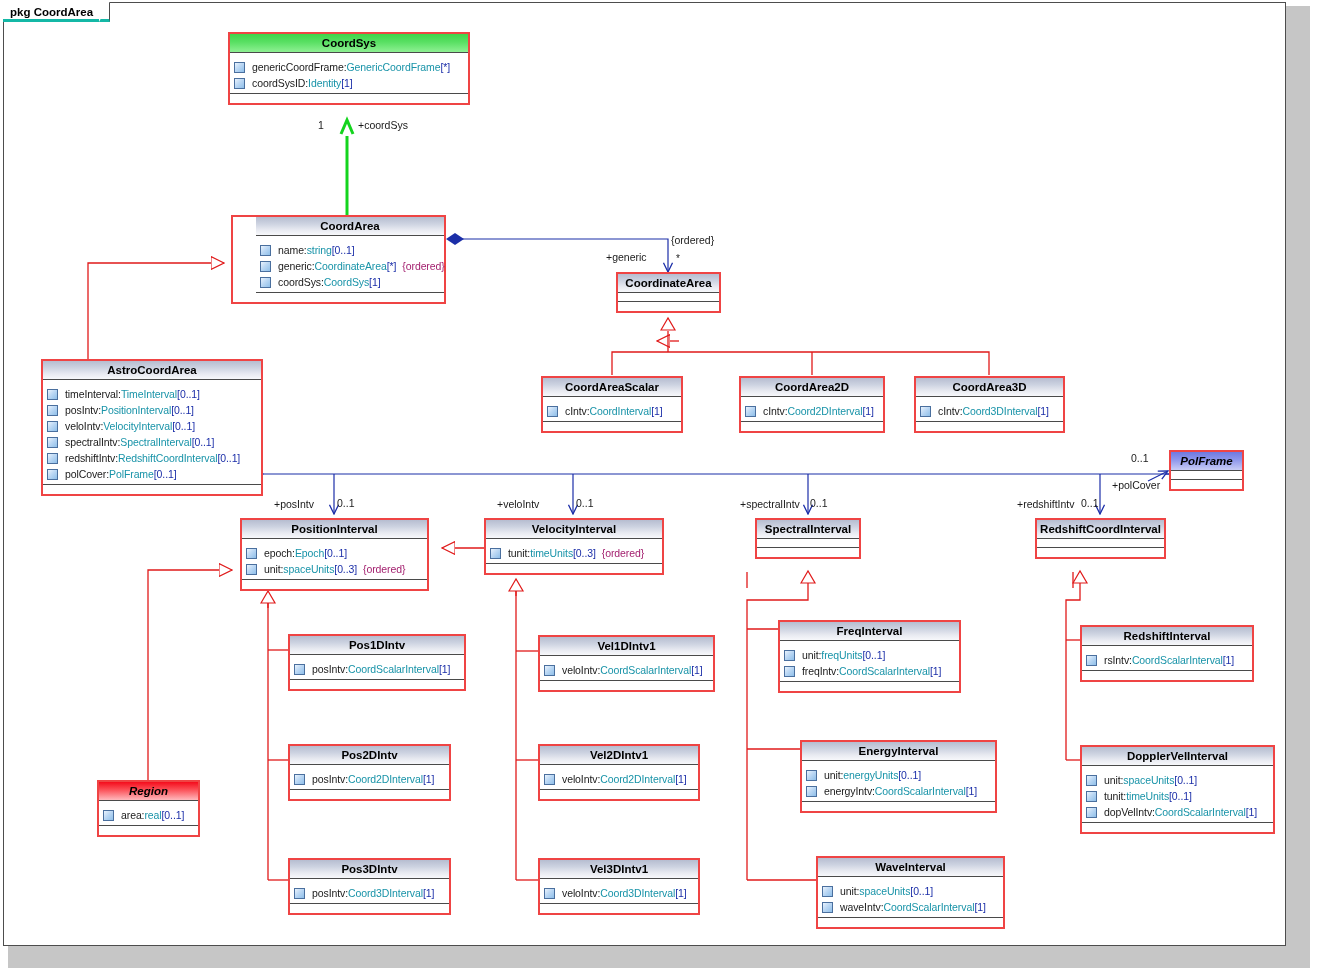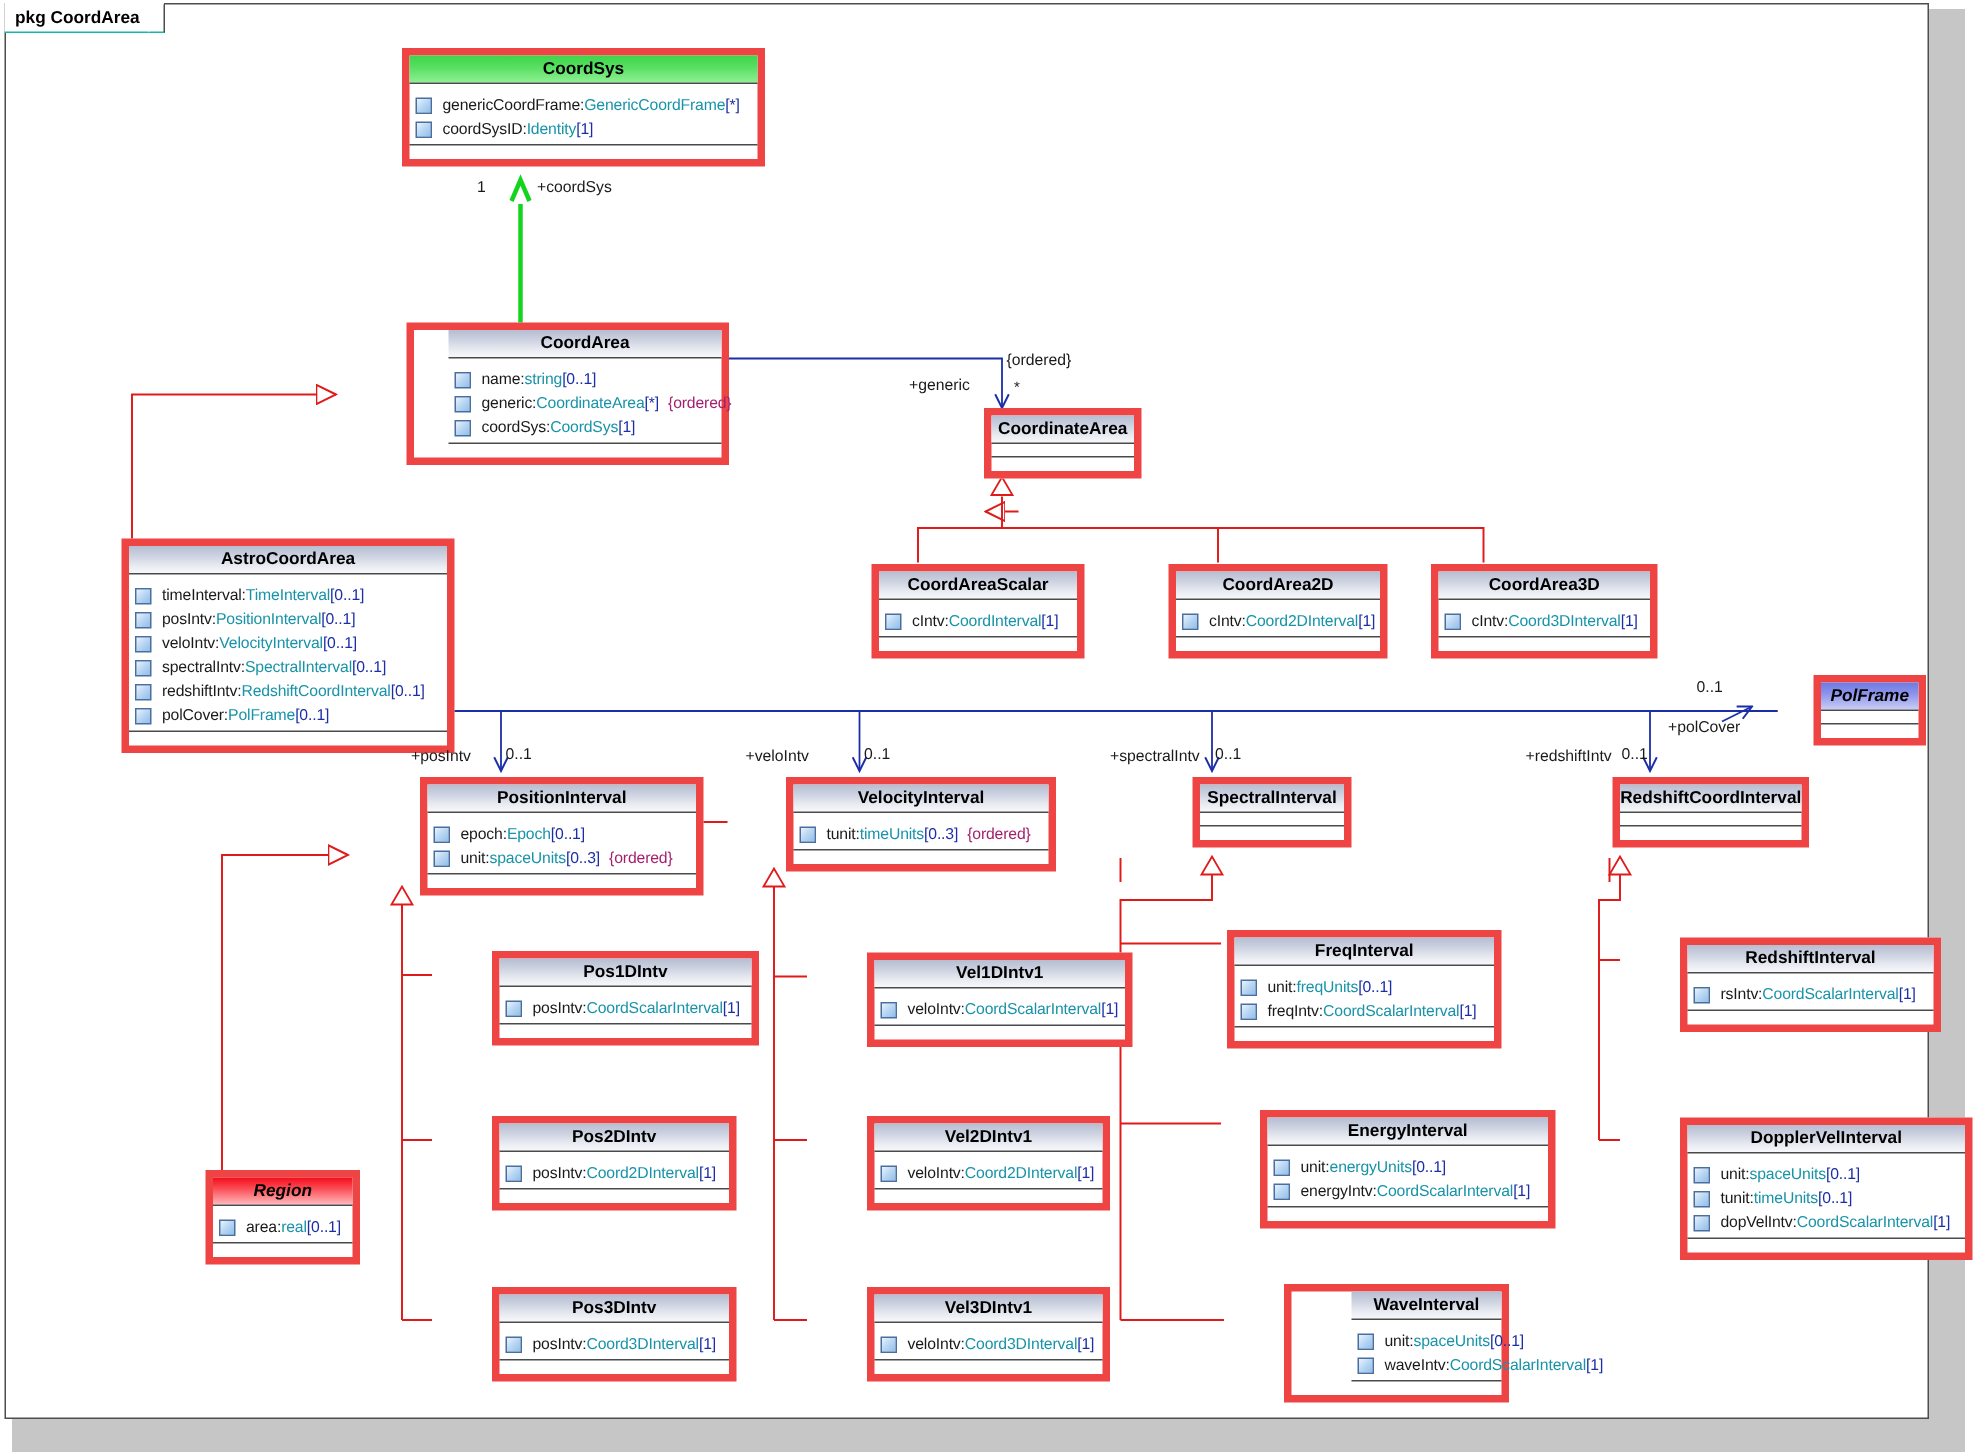--- a/index.html
+++ b/index.html
@@ -30,21 +30,21 @@
     background: #ffffff;
     border: 1px solid #4d4d4d;
   }
   #pkg-tab {
     position: absolute;
     left: 3px; top: 2px;
     height: 20px;
     padding: 2px 16px 2px 7px;
     background: #ffffff;
     border-right: 1px solid #4d4d4d;
-    border-bottom: 1px solid #14b8a6;
+    border-bottom: 3px solid #14b8a6;
     font-size: 11.5px;
     font-weight: bold;
     color: #000;
     line-height: 16px;
     white-space: nowrap;
   }
   #pkg-tab::after {
     content: "";
     position: absolute;
     right: -1px; top: -1px;
@@ -72,24 +72,23 @@
     position: absolute;
     left: 0; top: 0;
     width: 1317px; height: 970px;
     pointer-events: none;
   }
 
   
   .cls {
     position: absolute;
     background: #ffffff;
-    border: 5px solid #ef4444;
+    border: 2px solid #ef4444;
     font-size: 11px;
     color: #000;
-    margin-left: 40px;
   }
   .cls-hdr {
     height: 19px;
     line-height: 19px;
     text-align: center;
     font-weight: bold;
     font-size: 11.5px;
     border-bottom: 1px solid #4a4a4a;
     background: linear-gradient(to bottom, #b6bdd0 0%, #cdd3e1 38%, #e8eaf1 72%, #f7f8fb 100%);
     white-space: nowrap;
@@ -499,21 +498,21 @@
           <span class="attr-txt"><span class="nm">unit:</span><span class="ty">energyUnits</span><span class="mu">[0..1]</span></span>
         </div>
       <div class="attr">
           <span class="attr-ico"></span>
           <span class="attr-txt"><span class="nm">energyIntv:</span><span class="ty">CoordScalarInterval</span><span class="mu">[1]</span></span>
         </div>
     </div>
     <div class="cls-ops"></div>
   </div>
 
-  <div class="cls" style="left:816px; top:856px; width:150px;padding-left:40px;">
+  <div class="cls" style="left:816px; top:856px; width:189px;">
     <div class="cls-hdr">WaveInterval</div>
     <div class="cls-attrs">
       <div class="attr">
           <span class="attr-ico"></span>
           <span class="attr-txt"><span class="nm">unit:</span><span class="ty">spaceUnits</span><span class="mu">[0..1]</span></span>
         </div>
       <div class="attr">
           <span class="attr-ico"></span>
           <span class="attr-txt"><span class="nm">waveIntv:</span><span class="ty">CoordScalarInterval</span><span class="mu">[1]</span></span>
         </div>

